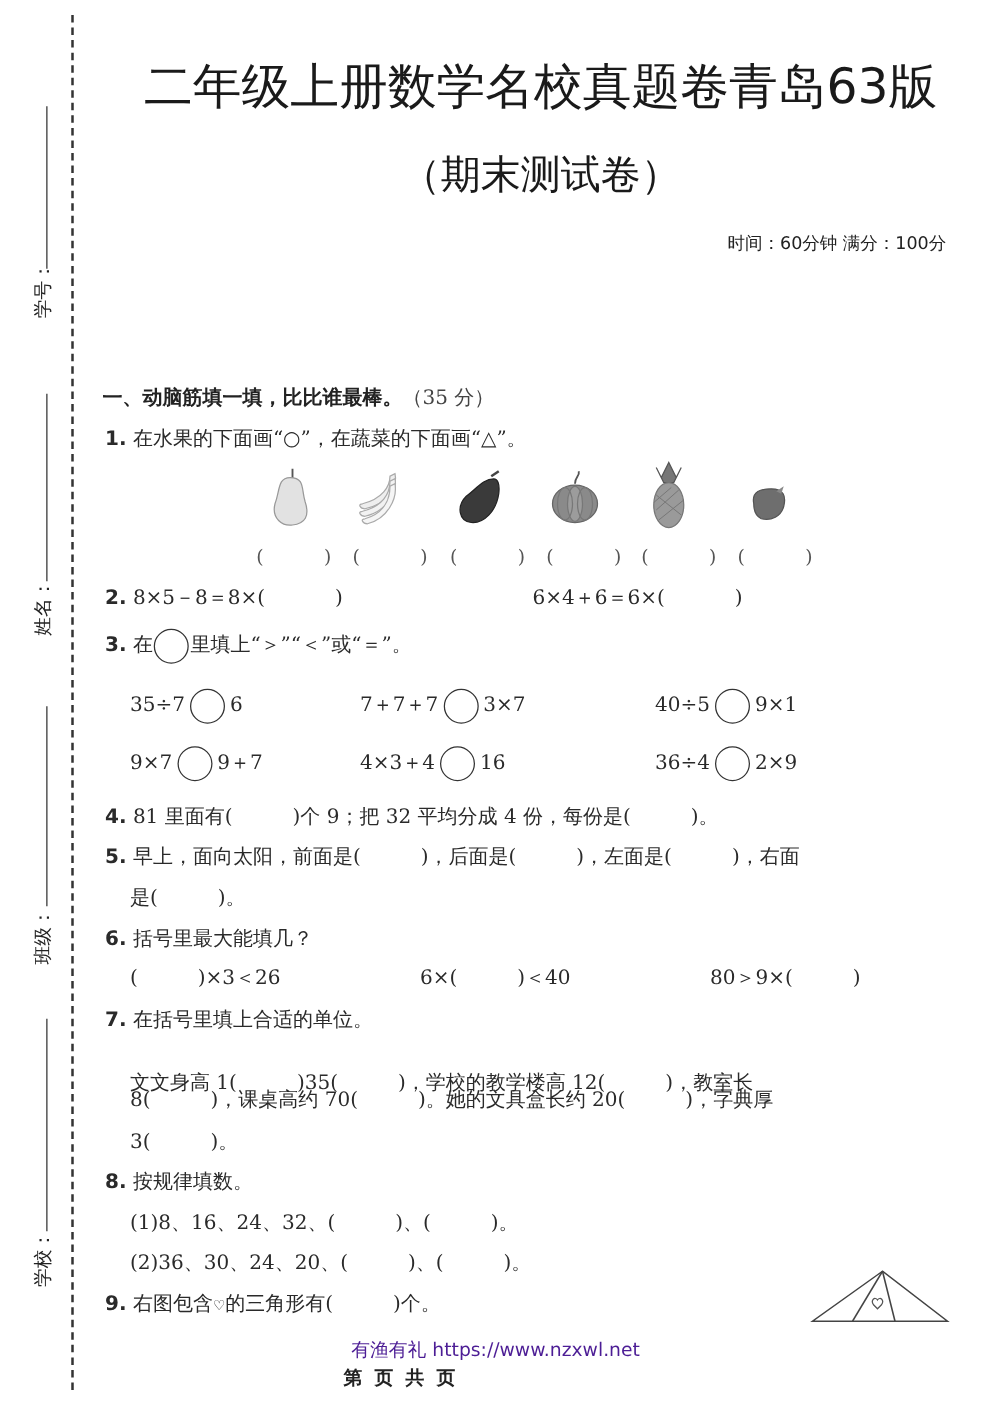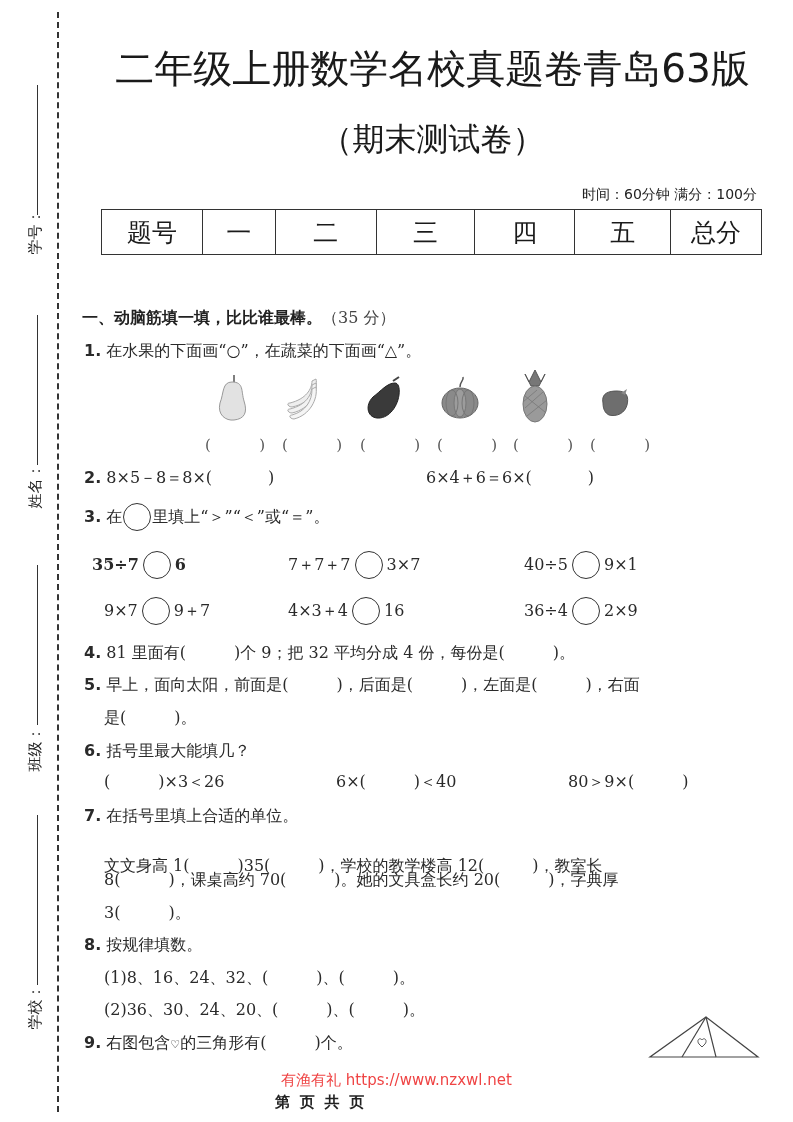--- a/index.html
+++ b/index.html
@@ -24,21 +24,21 @@
   table.score tr.r2 td { height:43px; }
   .sec { position:absolute; left:82px; font-size:16px; font-weight:bold; font-family:"DejaVu Sans","Liberation Sans",sans-serif; color:#222; }
   .sec .pts { font-weight:normal; font-family:"DejaVu Serif","Liberation Serif",serif; color:#444; }
   .line { position:absolute; left:84px; font-size:16px; white-space:nowrap; color:#2a2a2a; }
   .qn { font-weight:bold; font-family:"DejaVu Sans","Liberation Sans",sans-serif; }
   .fill { display:inline-block; }
   .circ { display:inline-block; width:28px; height:28px; border:1.5px solid #333; border-radius:50%;
           vertical-align:middle; margin:0 4px; box-sizing:border-box; }
   .produce { position:absolute; top:373px; width:40px; height:50px; }
   .paren { position:absolute; top:436px; font-size:15px; color:#555; width:60px; display:flex; justify-content:space-between; }
-  .footer-url { position:absolute; left:0; width:793px; top:1071px; text-align:center; font-family:"DejaVu Sans","Liberation Sans",sans-serif; font-size:15px; color:#ef4444; }
+  .footer-url { position:absolute; left:0; width:793px; top:1071px; text-align:center; font-family:"DejaVu Sans","Liberation Sans",sans-serif; font-size:15px; color:#4c1d95; }
   .footer-page { position:absolute; left:0; width:639px; top:1093px; text-align:center; font-family:Liberation Serif, serif; font-size:15px; font-weight:bold; color:#222; word-spacing:6px; }
 </style>
 </head>
 <body>
 
 <div class="dash-line"></div>
 
 <div class="side-line" style="top:85px;height:130px;"></div>
 <div class="side-label" style="top:228px;">学号：</div>
 
@@ -59,29 +59,20 @@
   <colgroup>
     <col style="width:101px">
       <col style="width:73px">
       <col style="width:101px">
       <col style="width:99px">
       <col style="width:100px">
       <col style="width:96px">
       <col style="width:91px">
   </colgroup>
   <tbody>
-      <tr class="r1">
-    <td>题号</td>
-    <td>一</td>
-    <td>二</td>
-    <td>三</td>
-    <td>四</td>
-    <td>五</td>
-    <td>总分</td>
-  </tr>
 </tbody>
   </table>
 
 <div class="sec" style="top:308px;">
   <span>一、动脑筋填一填，比比谁最棒。</span><span class="pts">（35 分）</span>
 </div>
 
 <div class="line" style="top:341px;">
   <span class="qn">1.</span>
   <span>在水果的下面画“○”，在蔬菜的下面画“△”。</span>
@@ -148,21 +139,21 @@
 </div>
 <div class="line" style="top:468px;left:426px;">
   <span>6×4＋6＝6×(</span><span class="fill" style="width:56px;"></span><span>)</span>
 </div>
 
 <div class="line" style="top:503px;">
   <span class="qn">3.</span>
   <span>在</span><span class="circ" style="margin:0 1px;"></span><span>里填上“＞”“＜”或“＝”。</span>
 </div>
 
-<div class="line" style="top:551px;left:92px;font-weight:bold;"><span>35÷7</span><span class="circ"></span><span>6</span></div>
+<div class="line" style="top:551px;left:104px;"><span>35÷7</span><span class="circ"></span><span>6</span></div>
 <div class="line" style="top:551px;left:288px;"><span>7＋7＋7</span><span class="circ"></span><span>3×7</span></div>
 <div class="line" style="top:551px;left:524px;"><span>40÷5</span><span class="circ"></span><span>9×1</span></div>
 
 <div class="line" style="top:597px;left:104px;"><span>9×7</span><span class="circ"></span><span>9＋7</span></div>
 <div class="line" style="top:597px;left:288px;"><span>4×3＋4</span><span class="circ"></span><span>16</span></div>
 <div class="line" style="top:597px;left:524px;"><span>36÷4</span><span class="circ"></span><span>2×9</span></div>
 
 <div class="line" style="top:643px;">
   <span class="qn">4.</span>
   <span>81 里面有(　　　)个 9；把 32 平均分成 4 份，每份是(　　　)。</span>

